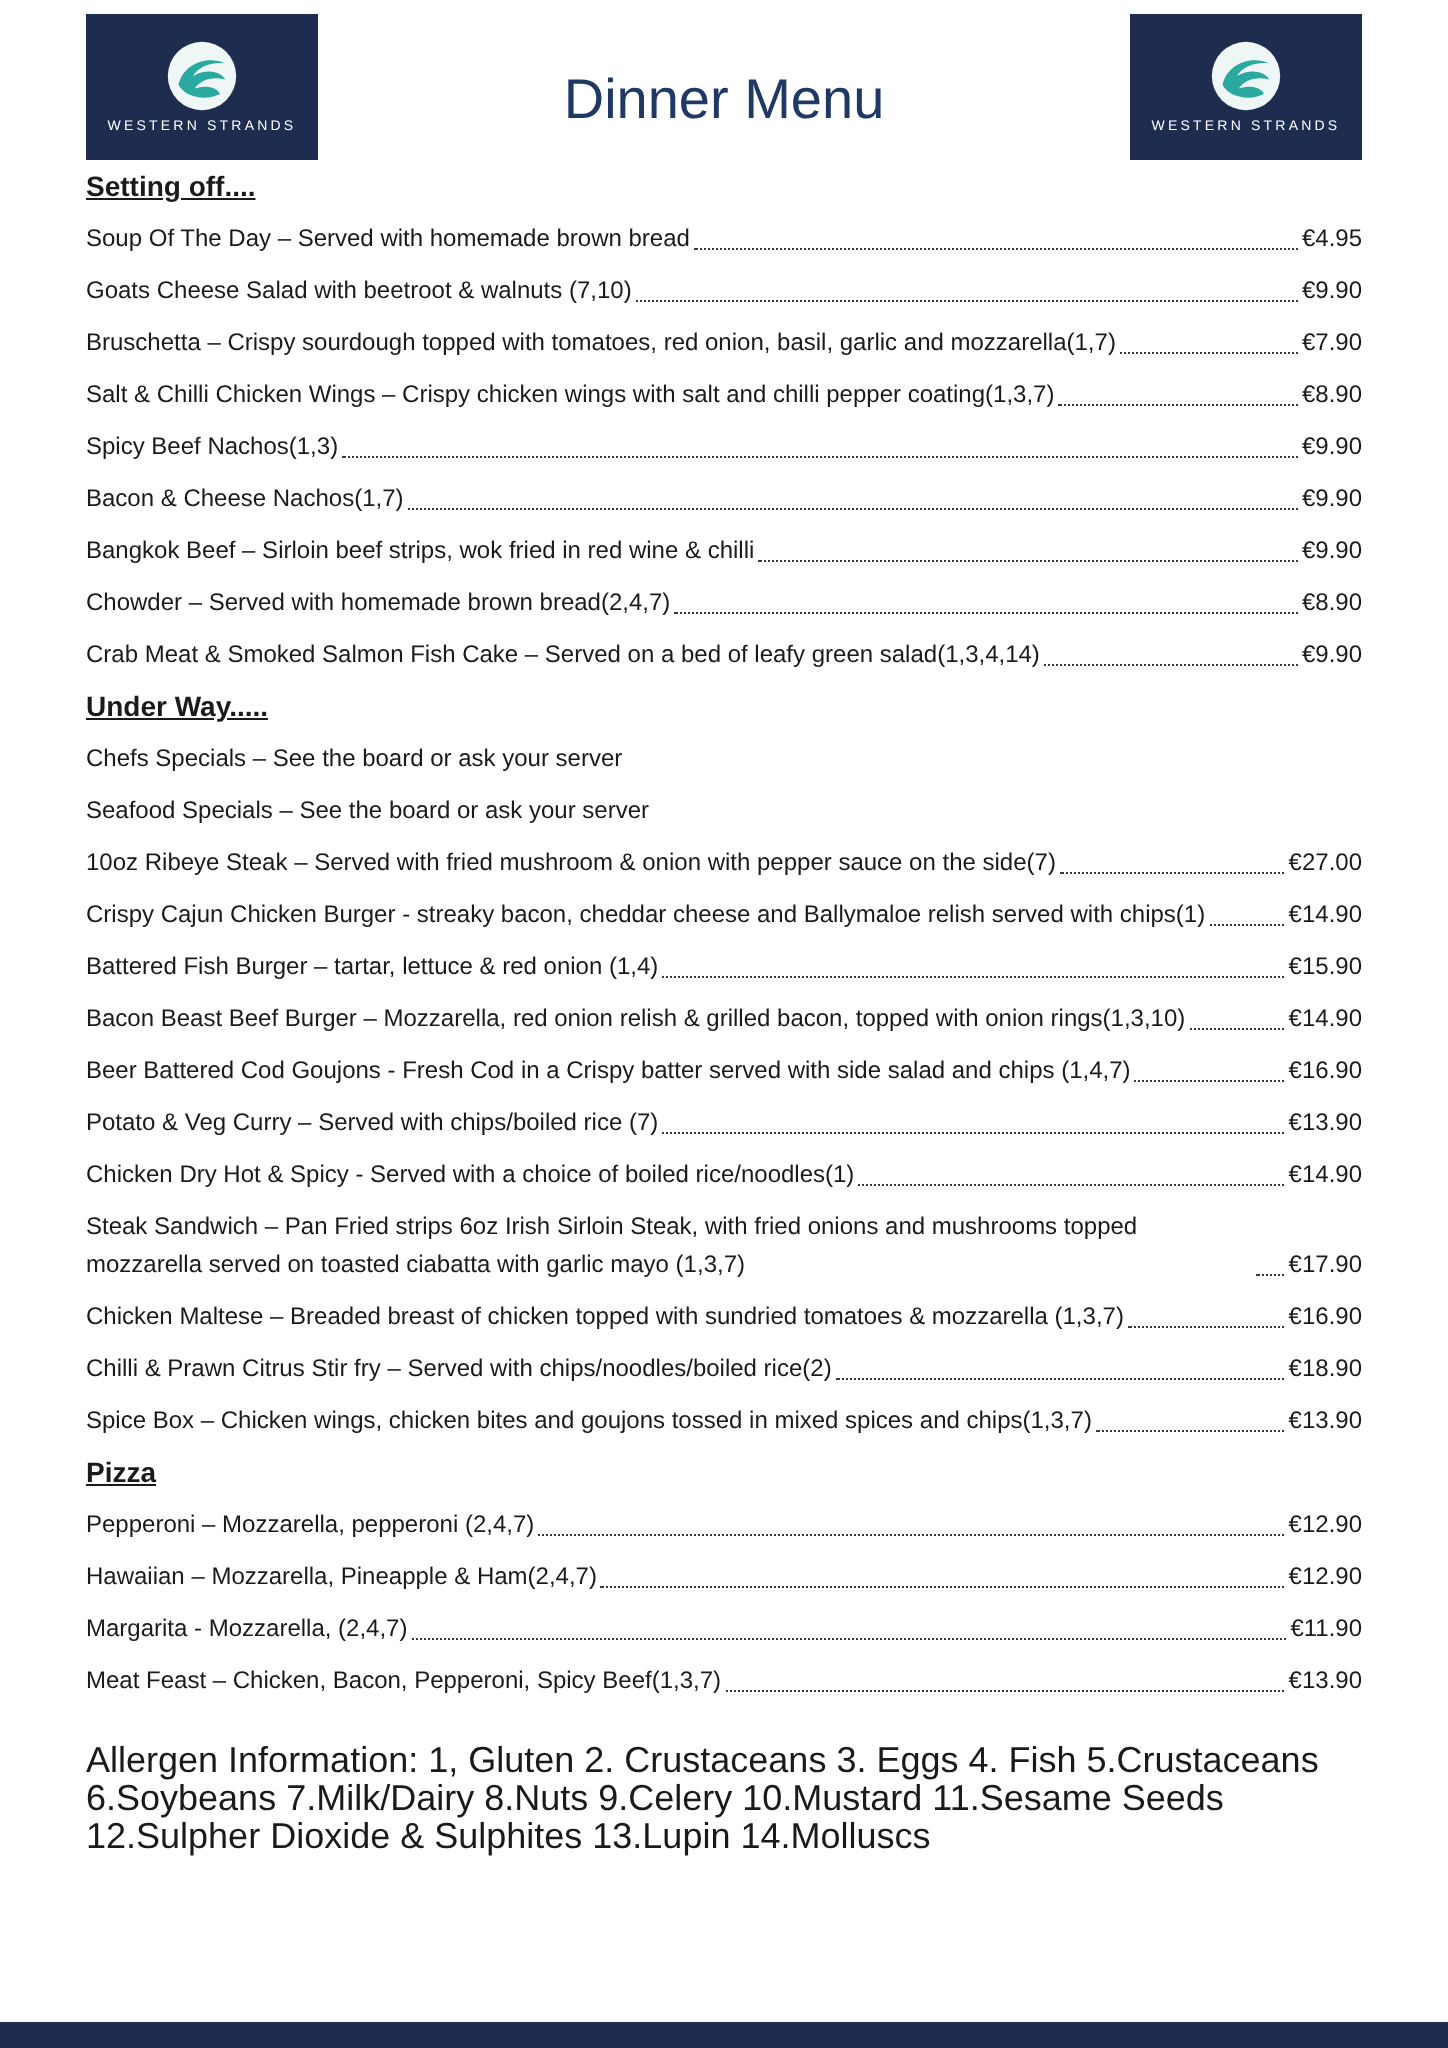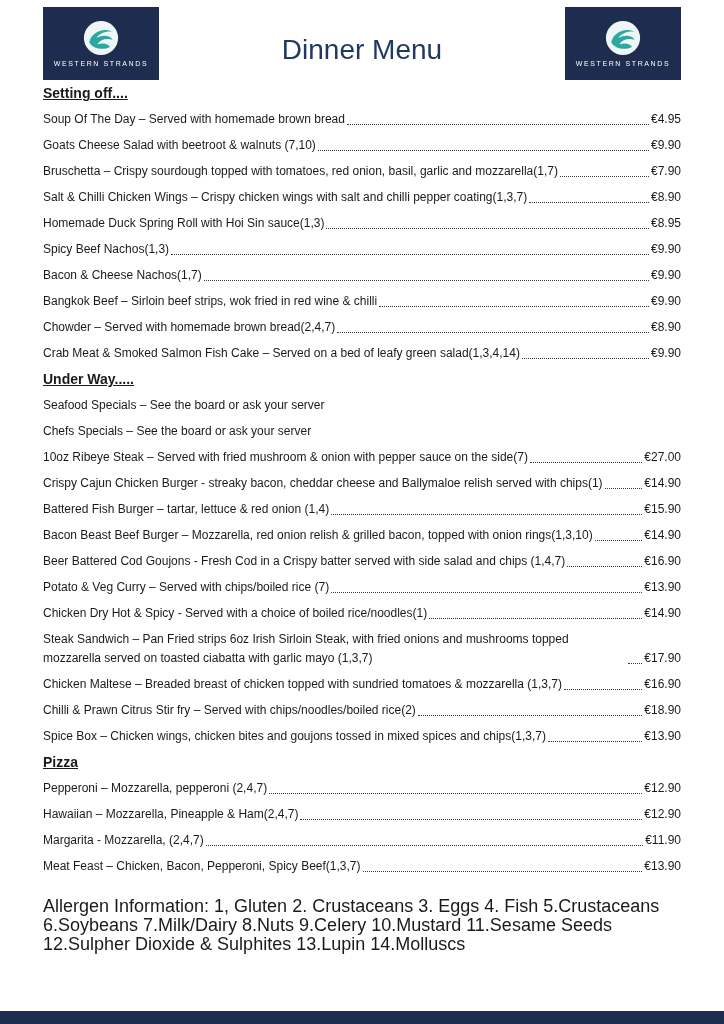--- a/index.html
+++ b/index.html
@@ -130,25 +130,20 @@
             <span class="item-text">Bruschetta – Crispy sourdough topped with tomatoes, red onion, basil, garlic and mozzarella(1,7)</span>
             <span class="leader"></span>
             <span class="price">€7.90</span>
           </div>
           <div class="item">
             <span class="item-text">Salt &amp; Chilli Chicken Wings – Crispy chicken wings with salt and chilli pepper coating(1,3,7)</span>
             <span class="leader"></span>
             <span class="price">€8.90</span>
           </div>
           <div class="item">
-            <span class="item-text">Homemade Duck Spring Roll with Hoi Sin sauce(1,3)</span>
-            <span class="leader"></span>
-            <span class="price">€8.95</span>
-          </div>
-          <div class="item">
             <span class="item-text">Spicy Beef Nachos(1,3)</span>
             <span class="leader"></span>
             <span class="price">€9.90</span>
           </div>
           <div class="item">
             <span class="item-text">Bacon &amp; Cheese Nachos(1,7)</span>
             <span class="leader"></span>
             <span class="price">€9.90</span>
           </div>
           <div class="item">
@@ -163,24 +158,24 @@
           </div>
           <div class="item">
             <span class="item-text">Crab Meat &amp; Smoked Salmon Fish Cake – Served on a bed of leafy green salad(1,3,4,14)</span>
             <span class="leader"></span>
             <span class="price">€9.90</span>
           </div>
         </section>
         <section>
           <h2 class="section-heading">Under Way.....</h2>
           <div class="item">
+            <span class="item-text">Chefs Specials – See the board or ask your server</span>
+          </div>
+          <div class="item">
             <span class="item-text">Seafood Specials – See the board or ask your server</span>
-          </div>
-          <div class="item">
-            <span class="item-text">Chefs Specials – See the board or ask your server</span>
           </div>
           <div class="item">
             <span class="item-text">10oz Ribeye Steak – Served with fried mushroom &amp; onion with pepper sauce on the side(7)</span>
             <span class="leader"></span>
             <span class="price">€27.00</span>
           </div>
           <div class="item">
             <span class="item-text">Crispy Cajun Chicken Burger - streaky bacon, cheddar cheese and Ballymaloe relish served with chips(1)</span>
             <span class="leader"></span>
             <span class="price">€14.90</span>

